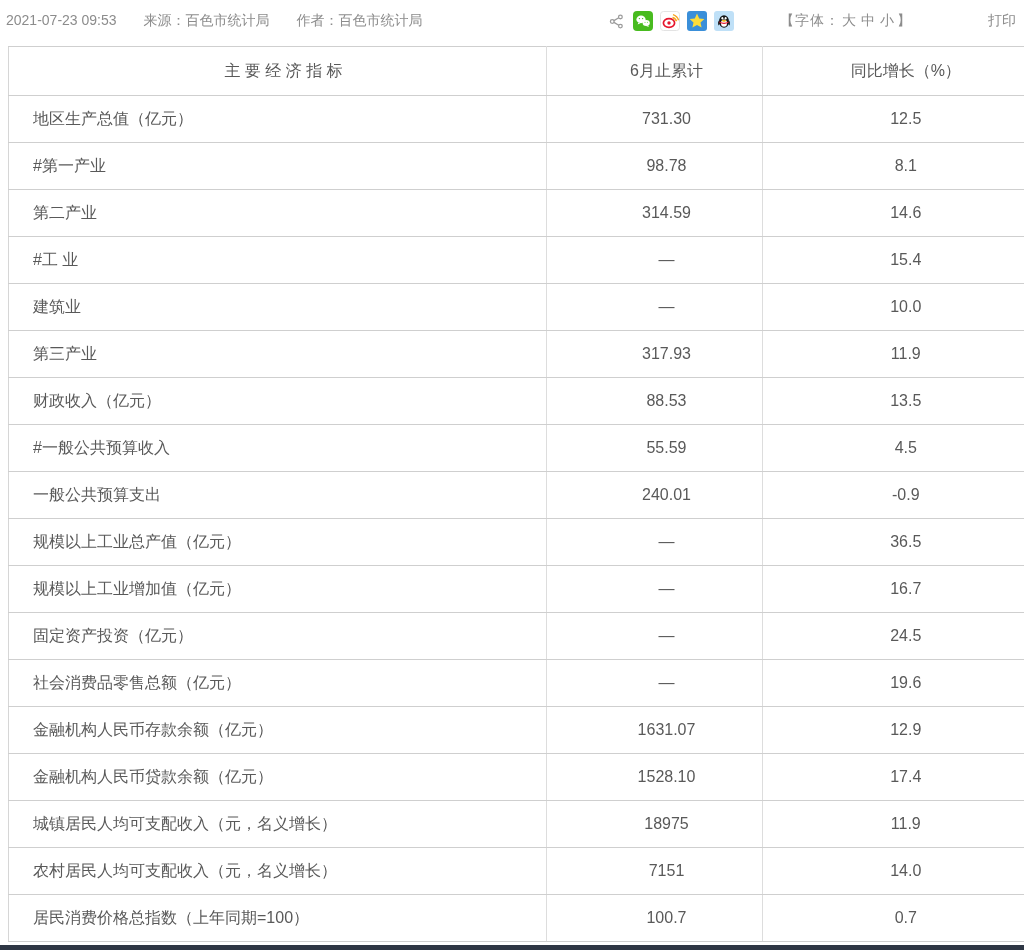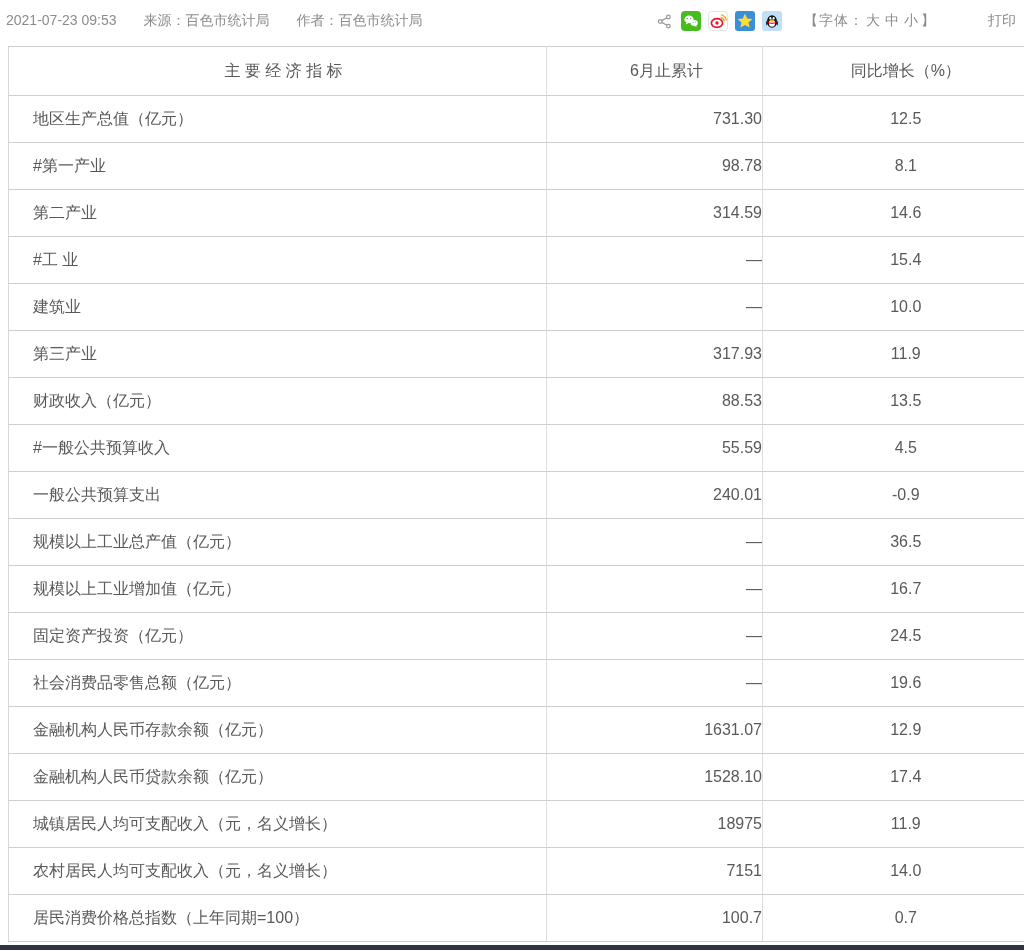--- a/index.html
+++ b/index.html
@@ -3,21 +3,21 @@
 <meta charset="utf-8">
 <style>
   * { margin:0; padding:0; box-sizing:border-box; }
   body { background:#ffffff; font-family:"Liberation Sans","DejaVu Sans",sans-serif; }
   .page { position:relative; width:1024px; height:951px; background:#ffffff; overflow:hidden; }
 
   
   .meta-bar { display:flex; align-items:center; height:46px; padding:0 6px 4px 6px;
               color:#8c8c8c; font-size:14px; }
   .meta-left { display:flex; gap:27px; white-space:nowrap; }
-  .meta-right { margin-left:auto; display:flex; align-items:center; white-space:nowrap; }
+  .meta-right { margin-left:auto; display:flex; align-items:center; white-space:nowrap;gap:24px; }
   .share-group { display:flex; align-items:center; gap:7px; margin-right:22px; }
   .share-group .ic { width:20px; height:20px; display:inline-flex; align-items:center;
                      justify-content:center; cursor:pointer; }
   .ic svg { display:block; }
   .font-ctl { color:#8c8c8c; font-size:14px; letter-spacing:1px; }
   .font-ctl .sz { cursor:pointer; margin:0 2px; }
   .print-btn { margin-left:52px; margin-right:2px; color:#8c8c8c; cursor:pointer; }
 
   
   table.stats { border-collapse:collapse; table-layout:fixed; margin-left:8px;
@@ -25,21 +25,21 @@
   table.stats col.c1 { width:538px; }
   table.stats col.c2 { width:216px; }
   table.stats col.c3 { width:262px; }
   table.stats th, table.stats td {
       border-top:1px solid #cfcfcf; border-bottom:1px solid #cfcfcf;
       font-weight:normal; font-size:16px; overflow:hidden;padding-left:24px; }
   table.stats th { height:49px; text-align:center; }
   table.stats td { height:47px; }
   td.ind, th.ind { border-left:1px solid #d6d6d6; border-right:1px solid #dddddd;
                    text-align:left; padding-left:10px; }
-  td.val, th.val { border-right:1px solid #dddddd; text-align:right; }
+  td.val, th.val { border-right:1px solid #dddddd; text-align:center; }
   td.gro, th.gro { text-align:center;margin-top:28px; }
 
   
   .bottom-bar { position:absolute; left:0; right:0; bottom:1px; height:5px; background:#2e3644; }
 </style>
 </head>
 <body>
 
 <div class="page">
 

